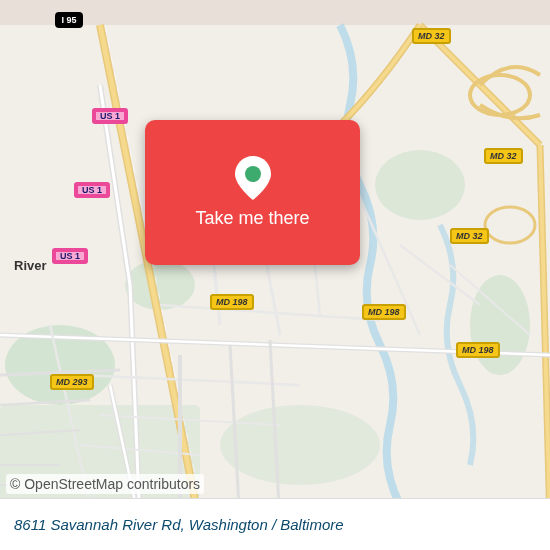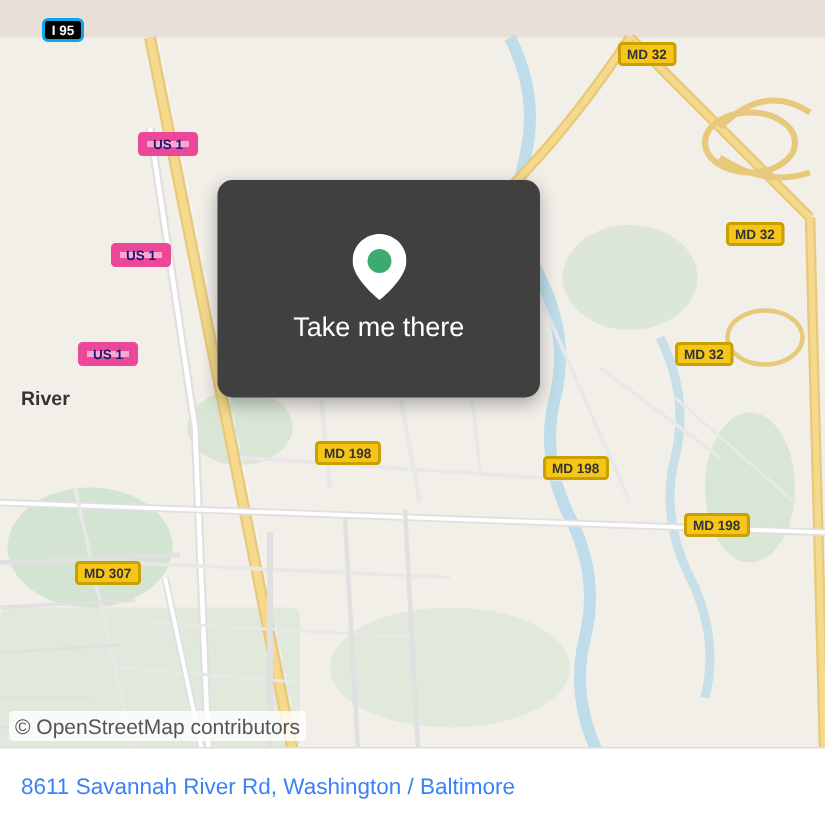--- a/index.html
+++ b/index.html
@@ -26,21 +26,21 @@
       height: 100%;
     }
 
     
     #popup {
       position: absolute;
       top: 120px;
       left: 145px;
       width: 215px;
       height: 145px;
-      background: #404040;
+      background: #ef4444;
       border-radius: 10px;
       display: flex;
       flex-direction: column;
       align-items: center;
       justify-content: center;
       gap: 8px;
       box-shadow: 0 4px 12px rgba(0,0,0,0.3);
     }
 
     #popup-pin {
@@ -66,22 +66,23 @@
       padding: 10px 14px;
       display: flex;
       align-items: center;
       justify-content: space-between;
       border-top: 1px solid #ddd;
       height: 52px;
     }
 
     #address-text {
       font-size: 15px;
-      color: #3b82f6;
+      color: #0c4a6e;
       font-weight: 400;
+      font-style: italic;
     }
 
     #moovit-logo {
       display: flex;
       align-items: center;
       gap: 4px;
     }
 
     #moovit-icon {
       width: 28px;
@@ -115,35 +116,38 @@
       font-size: 9px;
       font-weight: bold;
       border-radius: 3px;
       padding: 1px 4px;
       min-width: 28px;
       height: 16px;
     }
 
     .badge-us {
       background: #f9a8d4;
-      border: 6px solid #ec4899;
+      border: 4px solid #ec4899;
       color: #1a1a6e;
+      margin-top: 20px;
     }
 
     .badge-md {
       background: #f5c518;
       border: 2px solid #c8a000;
       color: #333;
+      font-style: italic;
     }
 
     .badge-interstate {
       background: #000000;
       color: white;
       border-radius: 4px;
-      border: 2px solid #0ea5e9;
+      border: 2px solid #000000;
+      margin-left: 27px;
     }
 
     
     .city-label {
       position: absolute;
       font-size: 13px;
       font-weight: 600;
       color: #333;
     }
   </style>
@@ -221,21 +225,21 @@
   <div class="road-badge badge-interstate" style="top:12px;left:28px">I 95</div>
   <div class="road-badge badge-us" style="top:88px;left:92px">US 1</div>
   <div class="road-badge badge-us" style="top:162px;left:74px">US 1</div>
   <div class="road-badge badge-us" style="top:228px;left:52px">US 1</div>
   <div class="road-badge badge-md" style="top:28px;left:412px">MD 32</div>
   <div class="road-badge badge-md" style="top:148px;left:484px">MD 32</div>
   <div class="road-badge badge-md" style="top:228px;left:450px">MD 32</div>
   <div class="road-badge badge-md" style="top:294px;left:210px">MD 198</div>
   <div class="road-badge badge-md" style="top:304px;left:362px">MD 198</div>
   <div class="road-badge badge-md" style="top:342px;left:456px">MD 198</div>
-  <div class="road-badge badge-md" style="top:374px;left:50px">MD 307</div>
+  <div class="road-badge badge-md" style="top:374px;left:50px">MD 293</div>
 
   <div class="city-label" style="top:258px;left:14px">River</div>
 
   <div id="popup">
 
     <svg id="popup-pin" viewBox="0 0 36 44" xmlns="http://www.w3.org/2000/svg">
       <path d="M18 0 C8 0 0 8 0 18 C0 30 18 44 18 44 C18 44 36 30 36 18 C36 8 28 0 18 0Z" fill="white"></path>
       <circle cx="18" cy="18" r="8" fill="#3daa6e"></circle>
     </svg>
     <div id="popup-label">Take me there</div>

